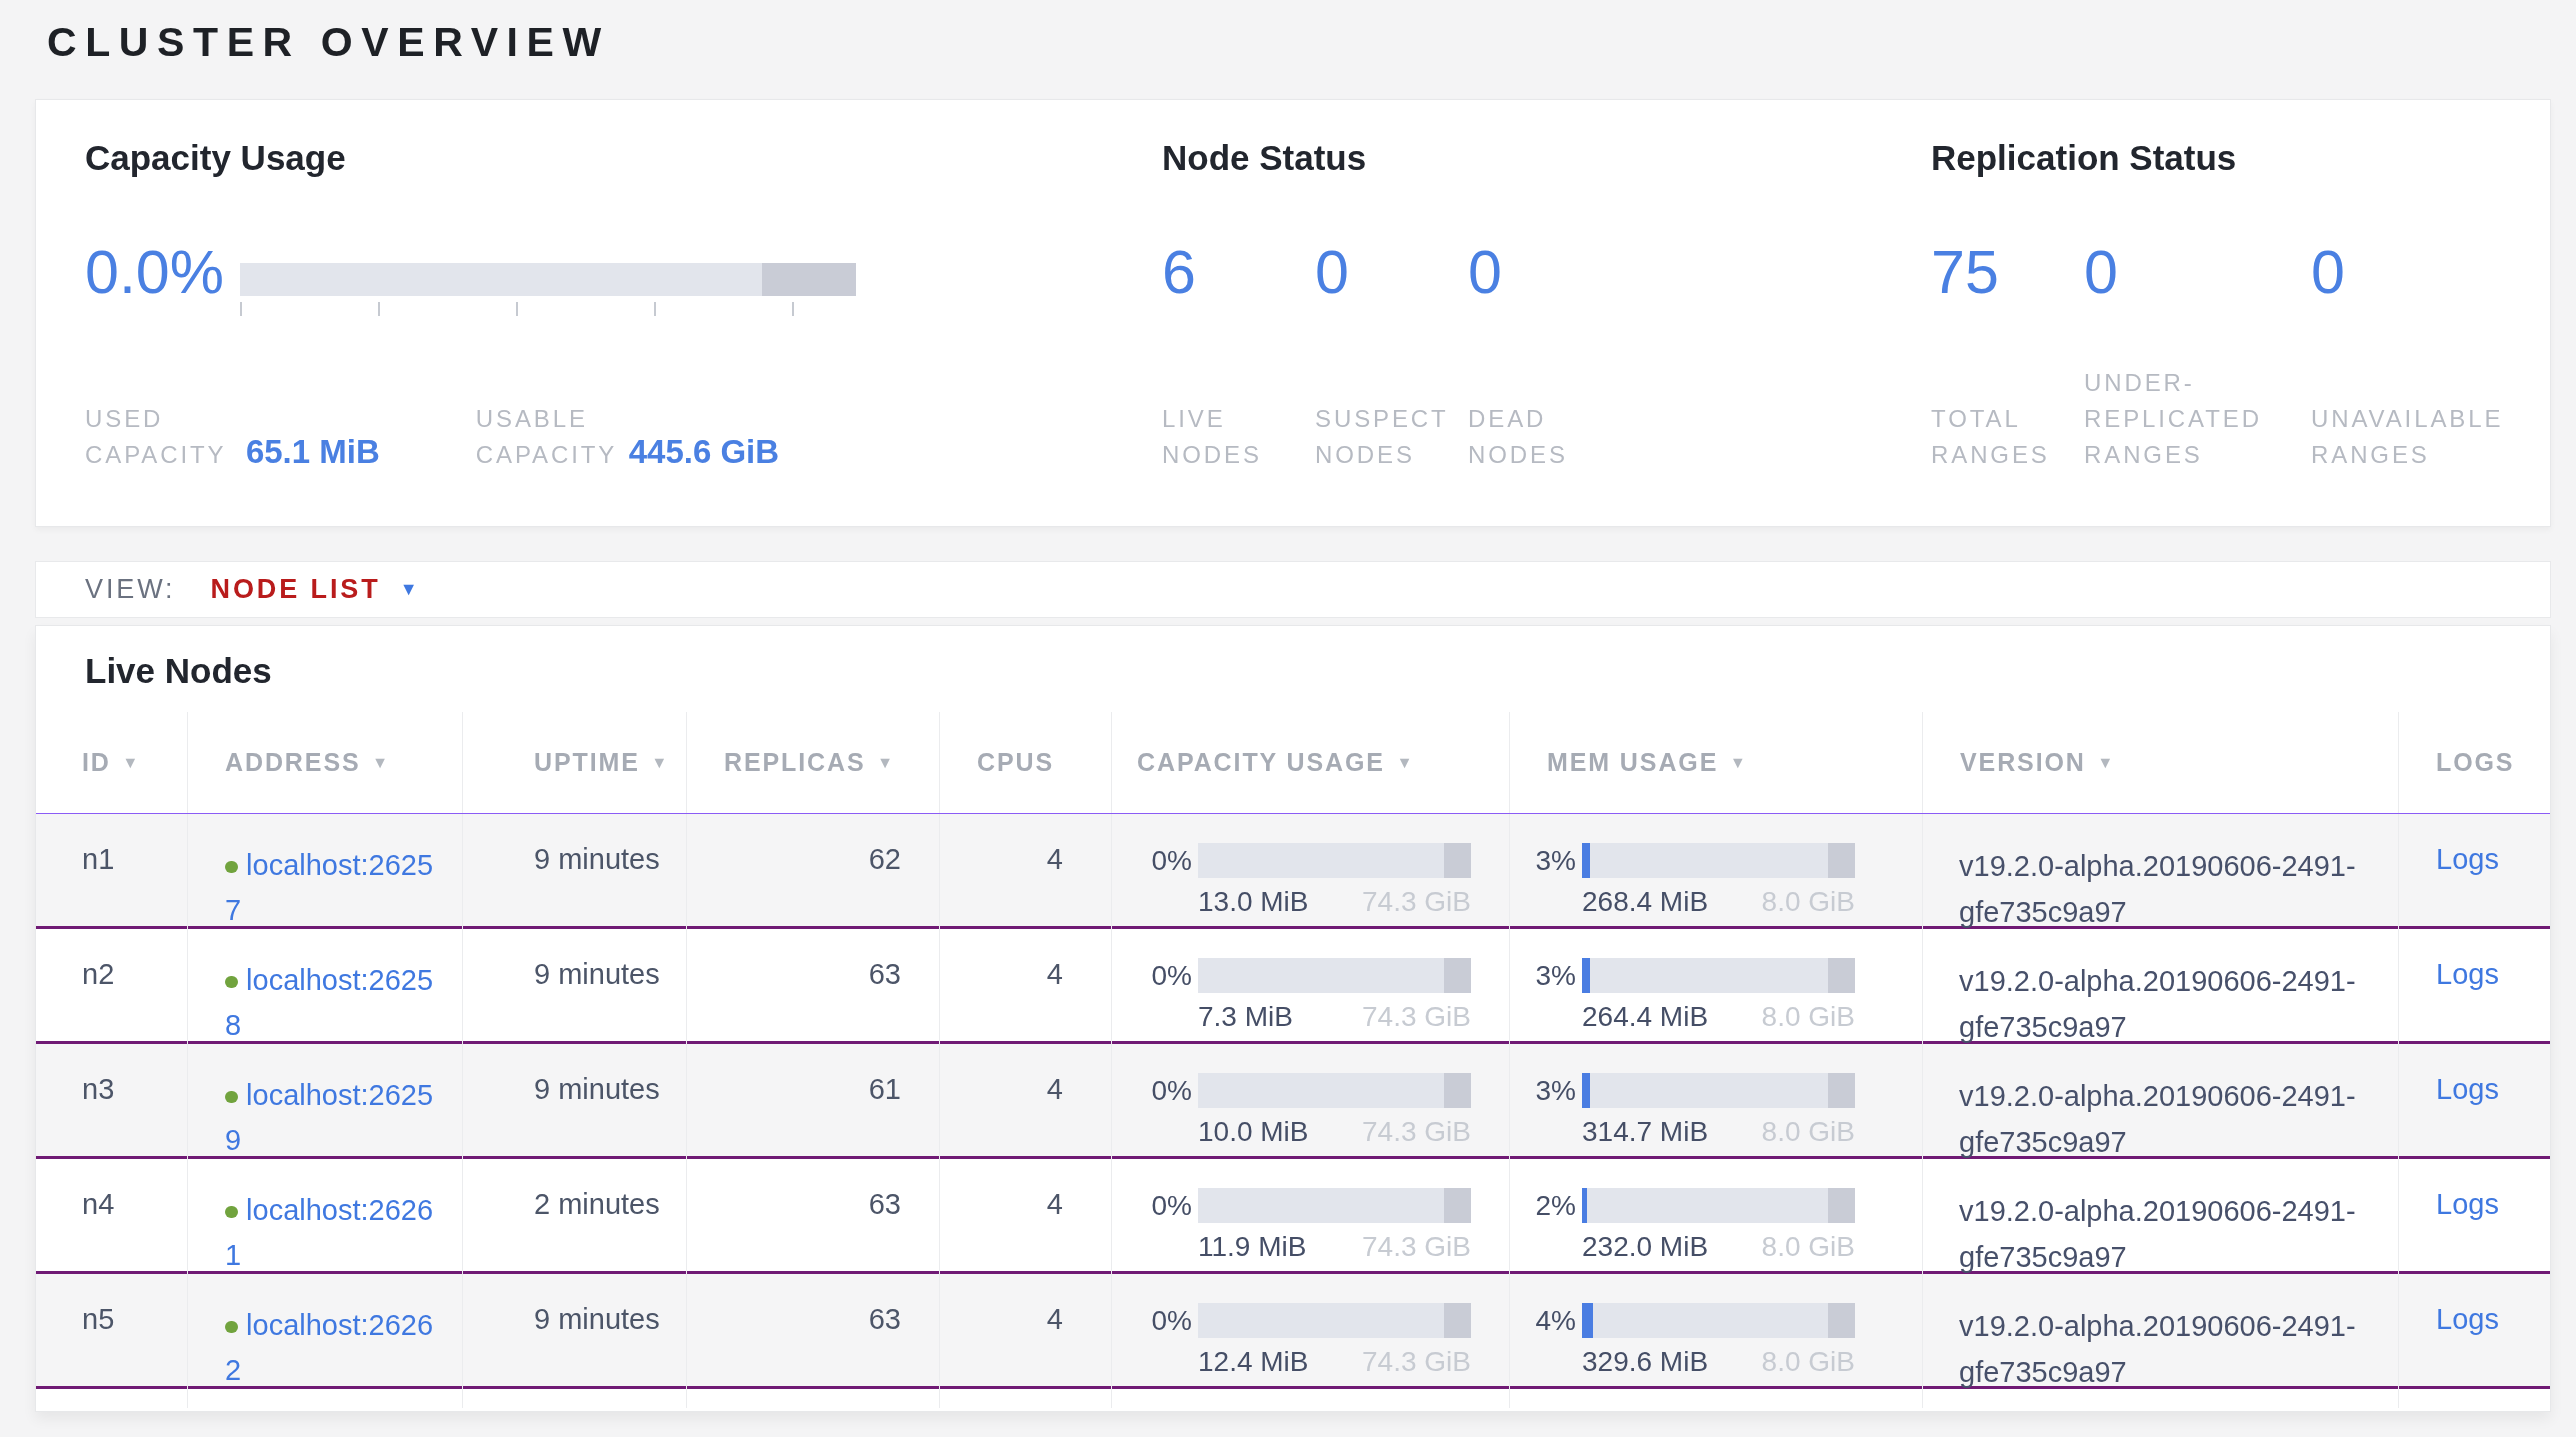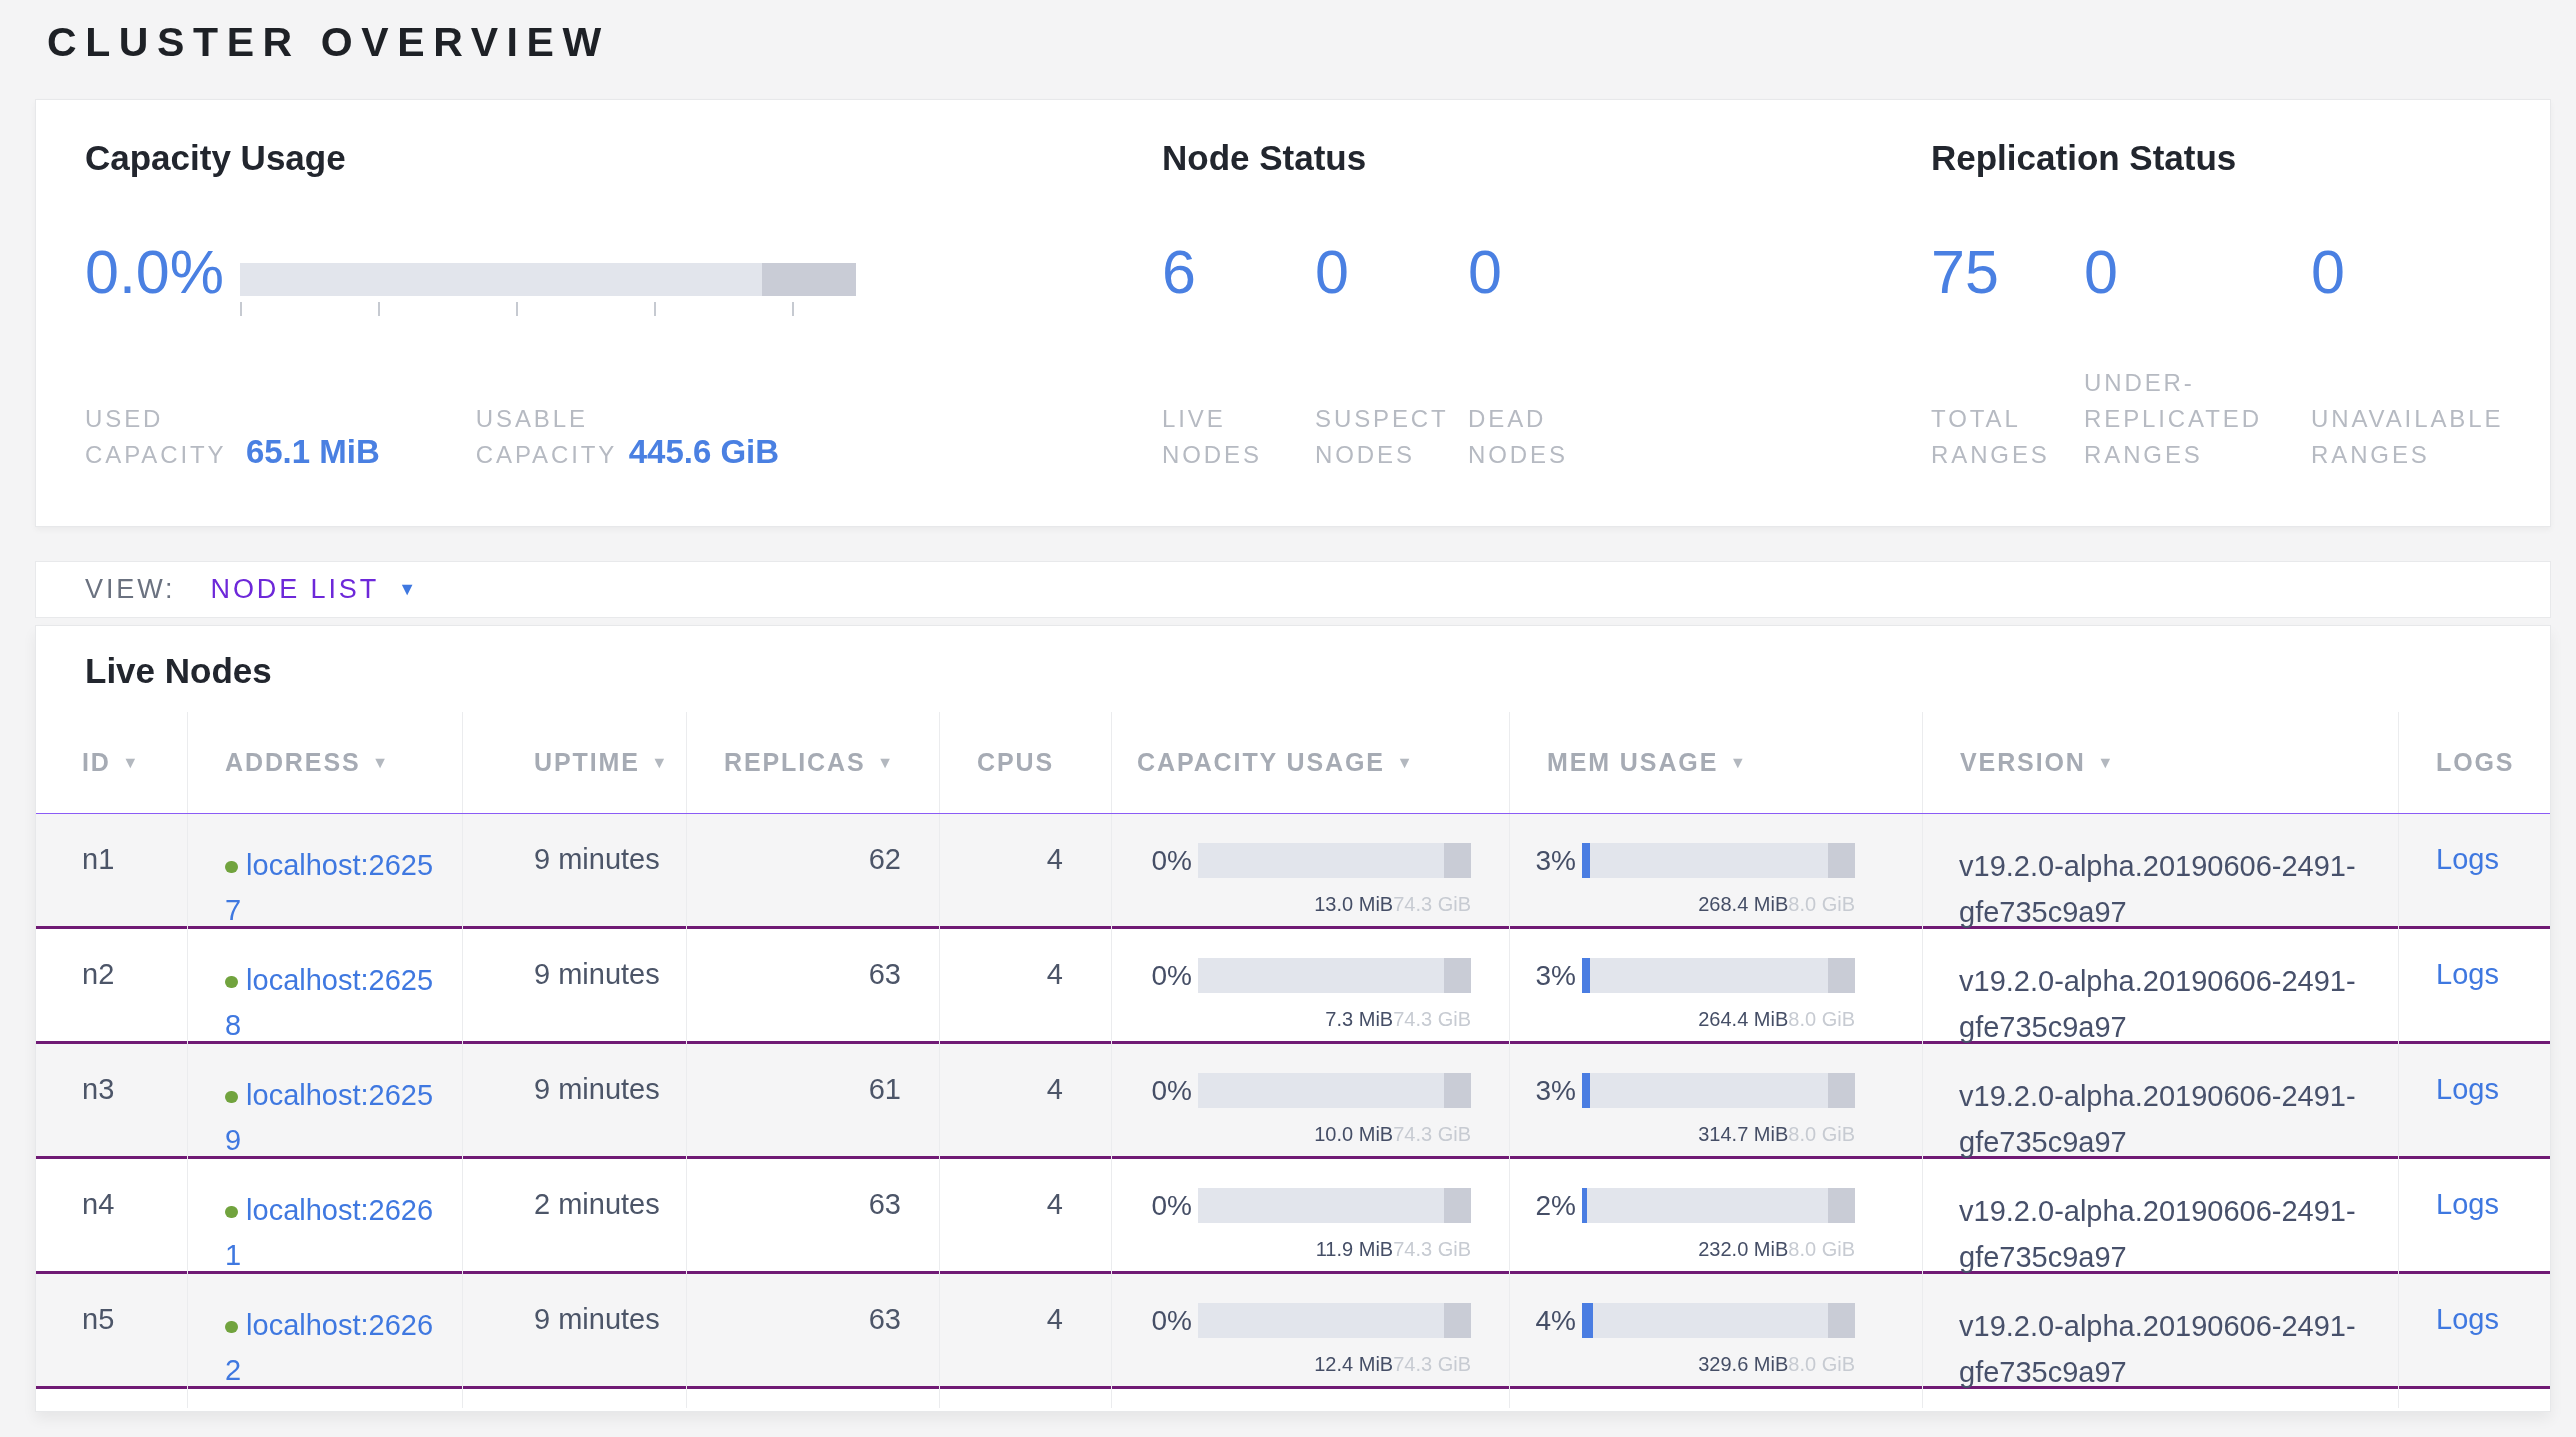--- a/index.html
+++ b/index.html
@@ -51,21 +51,21 @@
   .lblw150 { width:144px; }
   .lblw185 { width:177px;margin-top:8px; }
   .lblw200 { width:192px; }
 
   
   .view-bar { position:absolute; left:35px; top:561px; width:2516px; height:57px;
               background:#fff; border:1px solid #e8e9eb; display:flex; align-items:center;
               padding-left:49px; }
   .view-label { font-size:27px; letter-spacing:2.9px; color:#6b7280; }
   .view-select { display:flex; align-items:center; margin-left:35px; cursor:pointer; }
-  .view-selected { font-size:27px; letter-spacing:2.9px; font-weight:400; color:#6d28d9; }
+  .view-selected { font-size:27px; letter-spacing:2.9px; font-weight:700; color:#b91c1c; }
   .caret { margin-left:19px; font-size:18px; color:#3f78e0; }
 
   
   .table-card { top:625px; height:787px; box-shadow:0 7.7px 13.4px rgba(0,0,0,.06); }
   .table-title { margin:25px 0 0 49px; font-size:35px; font-weight:700; color:#22262e; }
 
   .grid-row { display:grid;
               grid-template-columns:152px 275px 224px 253px 172px 398px 413px 476px 1fr; }
   .thead { margin-top:21px; height:102px; border-bottom:1px solid #8b5cf6; }
   .th { border-right:1px solid #ebecee; display:flex; align-items:center;
@@ -88,22 +88,22 @@
                 background:#71a33e; margin-right:8.6px; vertical-align:1.9px; }
   .addr-link, .logs-link { color:#3f78e0; text-decoration:none; cursor:pointer; }
   .td-uptime { padding-left:71px; }
   .td-replicas { text-align:right; padding-right:38px; }
   .td-cpus { text-align:right; padding-right:48px; }
   .meter-row { display:flex; align-items:center; }
   .pct { width:42px; text-align:right; margin-right:5.8px; font-size:28px; color:#454e66; }
   .bar { position:relative; width:273px; height:35px; background:#e2e5ec; overflow:hidden; }
   .bar-cap { position:absolute; right:0; top:0; height:100%; width:10%; background:#c9ccd6; }
   .bar-fill { position:absolute; left:0; top:0; height:100%; background:#4a7de2; }
-  .values { display:flex; justify-content:flex-end; width:273px; margin-top:15px;
-            font-size:20px; }
+  .values { display:flex; justify-content:space-between; width:273px; margin-top:8px;
+            font-size:28px; }
   .meter-cap .values { margin-left:86px; }
   .meter-mem .values { margin-left:72px; }
   .meter-cap .meter-row { padding-left:38px; }
   .meter-mem .meter-row { padding-left:24px; }
   .used-val { color:#454e66; }
   .total-val { color:#c7cbd2; }
   .td-version { padding-left:36px; }
   .version-text { max-width:407px; line-height:1.6; overflow-wrap:break-word; color:#47506a; }
   .td-logs { padding-left:37px; }
   .row-partial { height:19px; background:#fff; }

